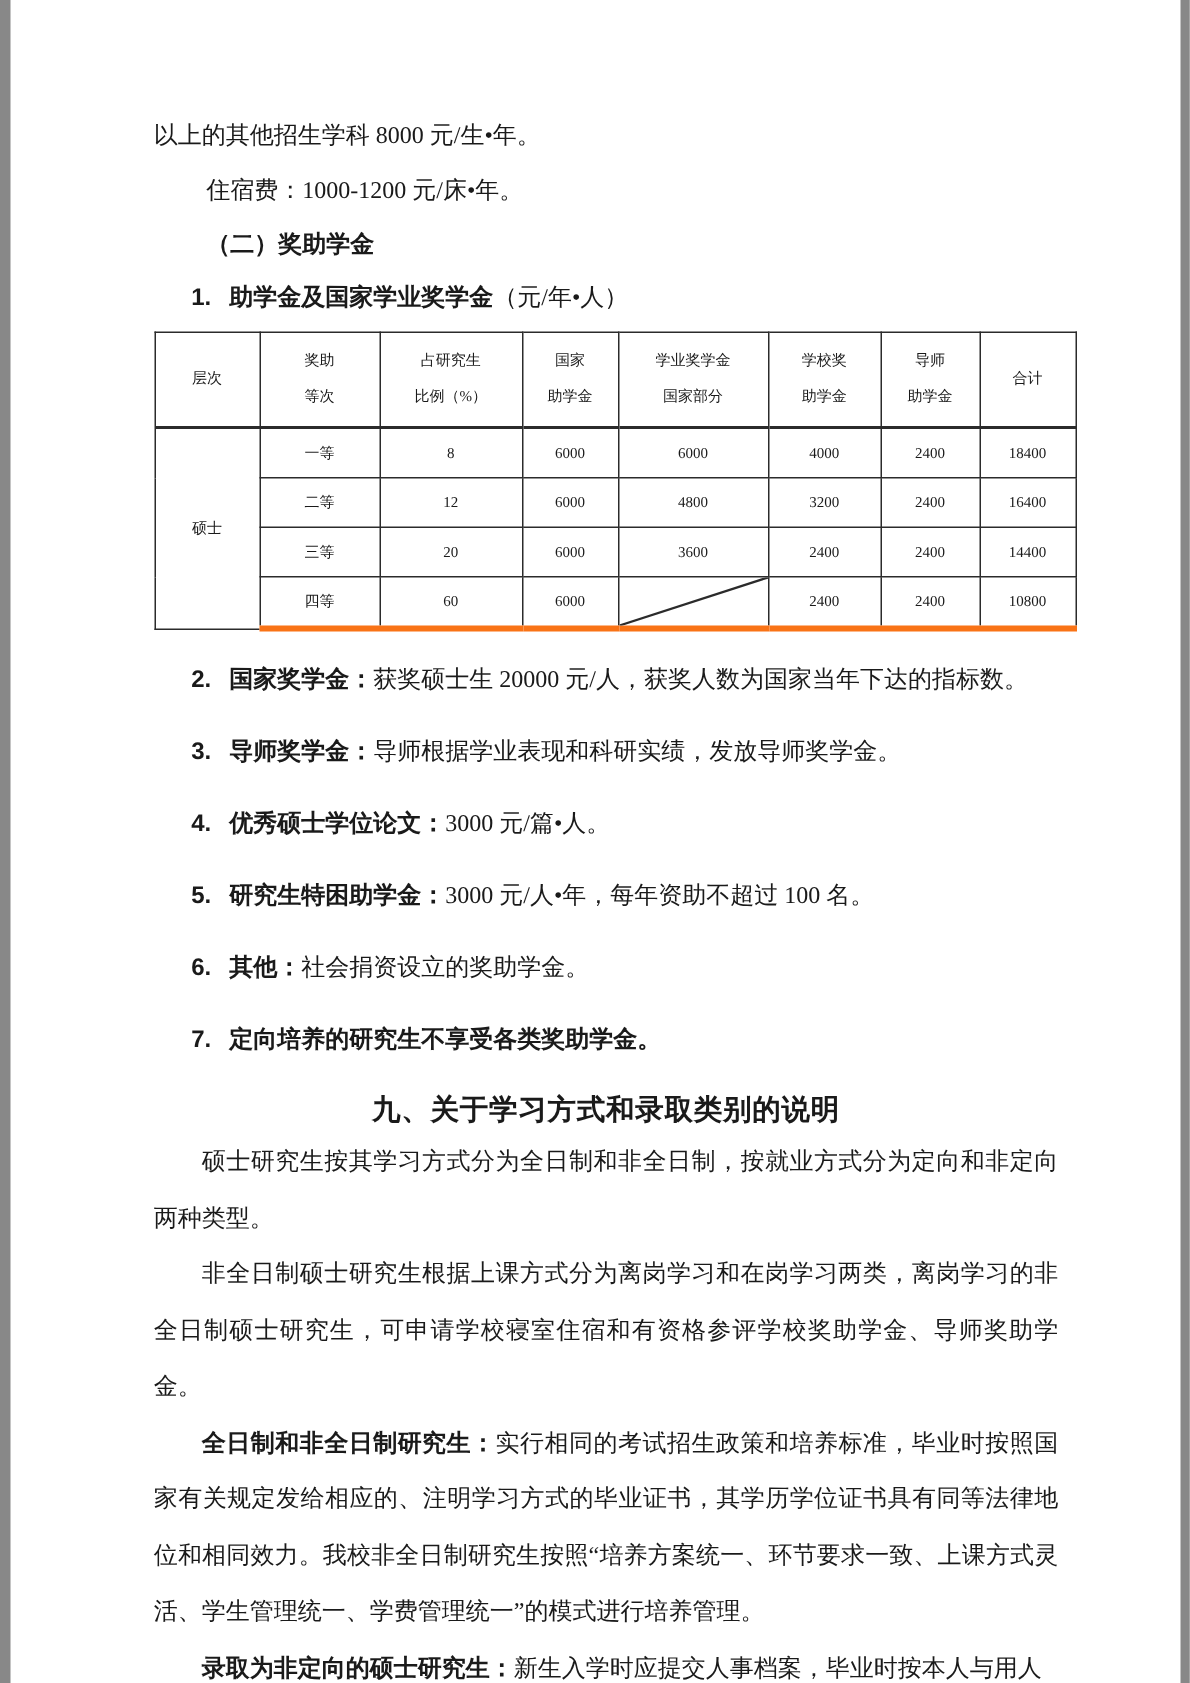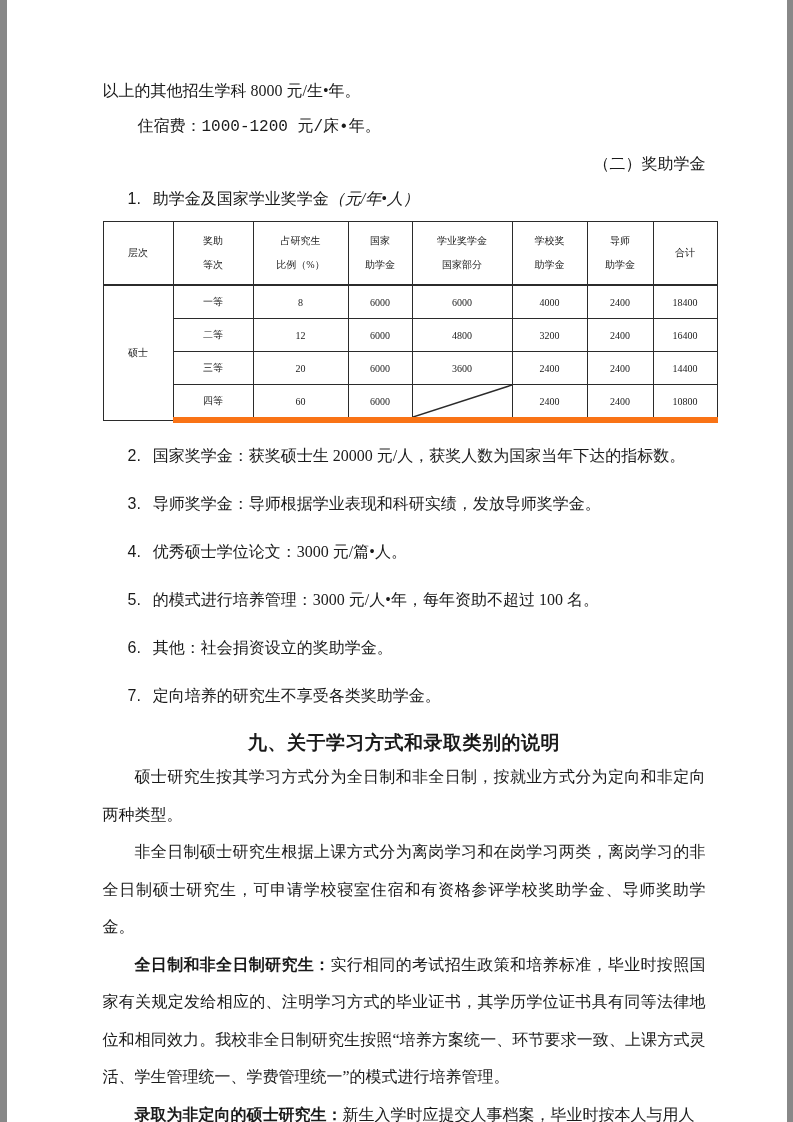--- a/index.html
+++ b/index.html
@@ -10,45 +10,45 @@
     margin: 0 auto;
     background: #ffffff;
     color: #1a1a1a;
     font-family: "Liberation Serif", "DejaVu Serif", serif;
     font-size: 16px;
     box-sizing: border-box;
     padding: 72px 81px 0 96px;
     overflow: hidden;
   }
   p { margin: 0; }
-  .hei { font-family: "Liberation Sans", "DejaVu Sans", sans-serif; font-weight: 400; text-align: right; }
+  .hei { font-family: "Liberation Sans", "DejaVu Sans", sans-serif; font-weight: 700; }
   .body-line { line-height: 37px; }
-  .indent-2 { padding-left: 35px; font-family: Liberation Mono, monospace; }
+  .indent-2 { padding-left: 35px; }
   .subhead { line-height: 36px; padding-left: 35px; }
   .item-head { line-height: 30px; padding-left: 25px; margin-top: 2px; }
   .item-head .num { margin-right: 12px; }
-  .unit-note { font-weight: 400; font-family: "Liberation Serif", "DejaVu Serif", serif; font-style: italic; }
+  .unit-note { font-weight: 400; font-family: "Liberation Serif", "DejaVu Serif", serif; }
 
   table.grant {
     border-collapse: collapse;
     table-layout: fixed;
     width: 614px;
     margin-top: 7px;
     font-size: 10px;
     text-align: center;
   }
   table.grant td {
     border: 1px solid #2b2b2b;
     padding: 0 2px;
     vertical-align: middle;
   }
   table.grant tr.head td { height: 62px; border-bottom: 2px solid #2b2b2b; }
   table.grant tr.head td span { display: block; line-height: 24px; }
   table.grant tr.body td { height: 32px; }
-  table.grant tr.last td { border-bottom: 6px solid #f97316; }
+  table.grant tr.last td { border-bottom: 4px solid #f97316; }
   td.diag { position: relative; padding: 0; }
   td.diag svg { position: absolute; left: 0; top: 0; width: 100%; height: 100%; display: block; }
 
   .list { margin-top: 9px; }
   .list-item { line-height: 30px; padding-left: 25px; margin-top: 18px; }
   .list-item .num { margin-right: 12px; }
 
   .sec-heading {
     font-family: "Liberation Sans", "DejaVu Sans", sans-serif;
     font-weight: 700;
@@ -173,21 +173,21 @@
     <p class="list-item">
       <span class="num hei">2.</span><span class="hei">国家奖学金：</span><span>获奖硕士生 20000 元/人，获奖人数为国家当年下达的指标数。</span>
     </p>
     <p class="list-item">
       <span class="num hei">3.</span><span class="hei">导师奖学金：</span><span>导师根据学业表现和科研实绩，发放导师奖学金。</span>
     </p>
     <p class="list-item">
       <span class="num hei">4.</span><span class="hei">优秀硕士学位论文：</span><span>3000 元/篇•人。</span>
     </p>
     <p class="list-item">
-      <span class="num hei">5.</span><span class="hei">的模式进行培养管理：</span><span>3000 元/人•年，每年资助不超过 100 名。</span>
+      <span class="num hei">5.</span><span class="hei">研究生特困助学金：</span><span>3000 元/人•年，每年资助不超过 100 名。</span>
     </p>
     <p class="list-item">
       <span class="num hei">6.</span><span class="hei">其他：</span><span>社会捐资设立的奖助学金。</span>
     </p>
     <p class="list-item">
       <span class="num hei">7.</span><span class="hei">定向培养的研究生不享受各类奖助学金。</span><span></span>
     </p>
   </div>
 
   <h2 class="sec-heading" style="margin-bottom:0;">九、关于学习方式和录取类别的说明</h2>

